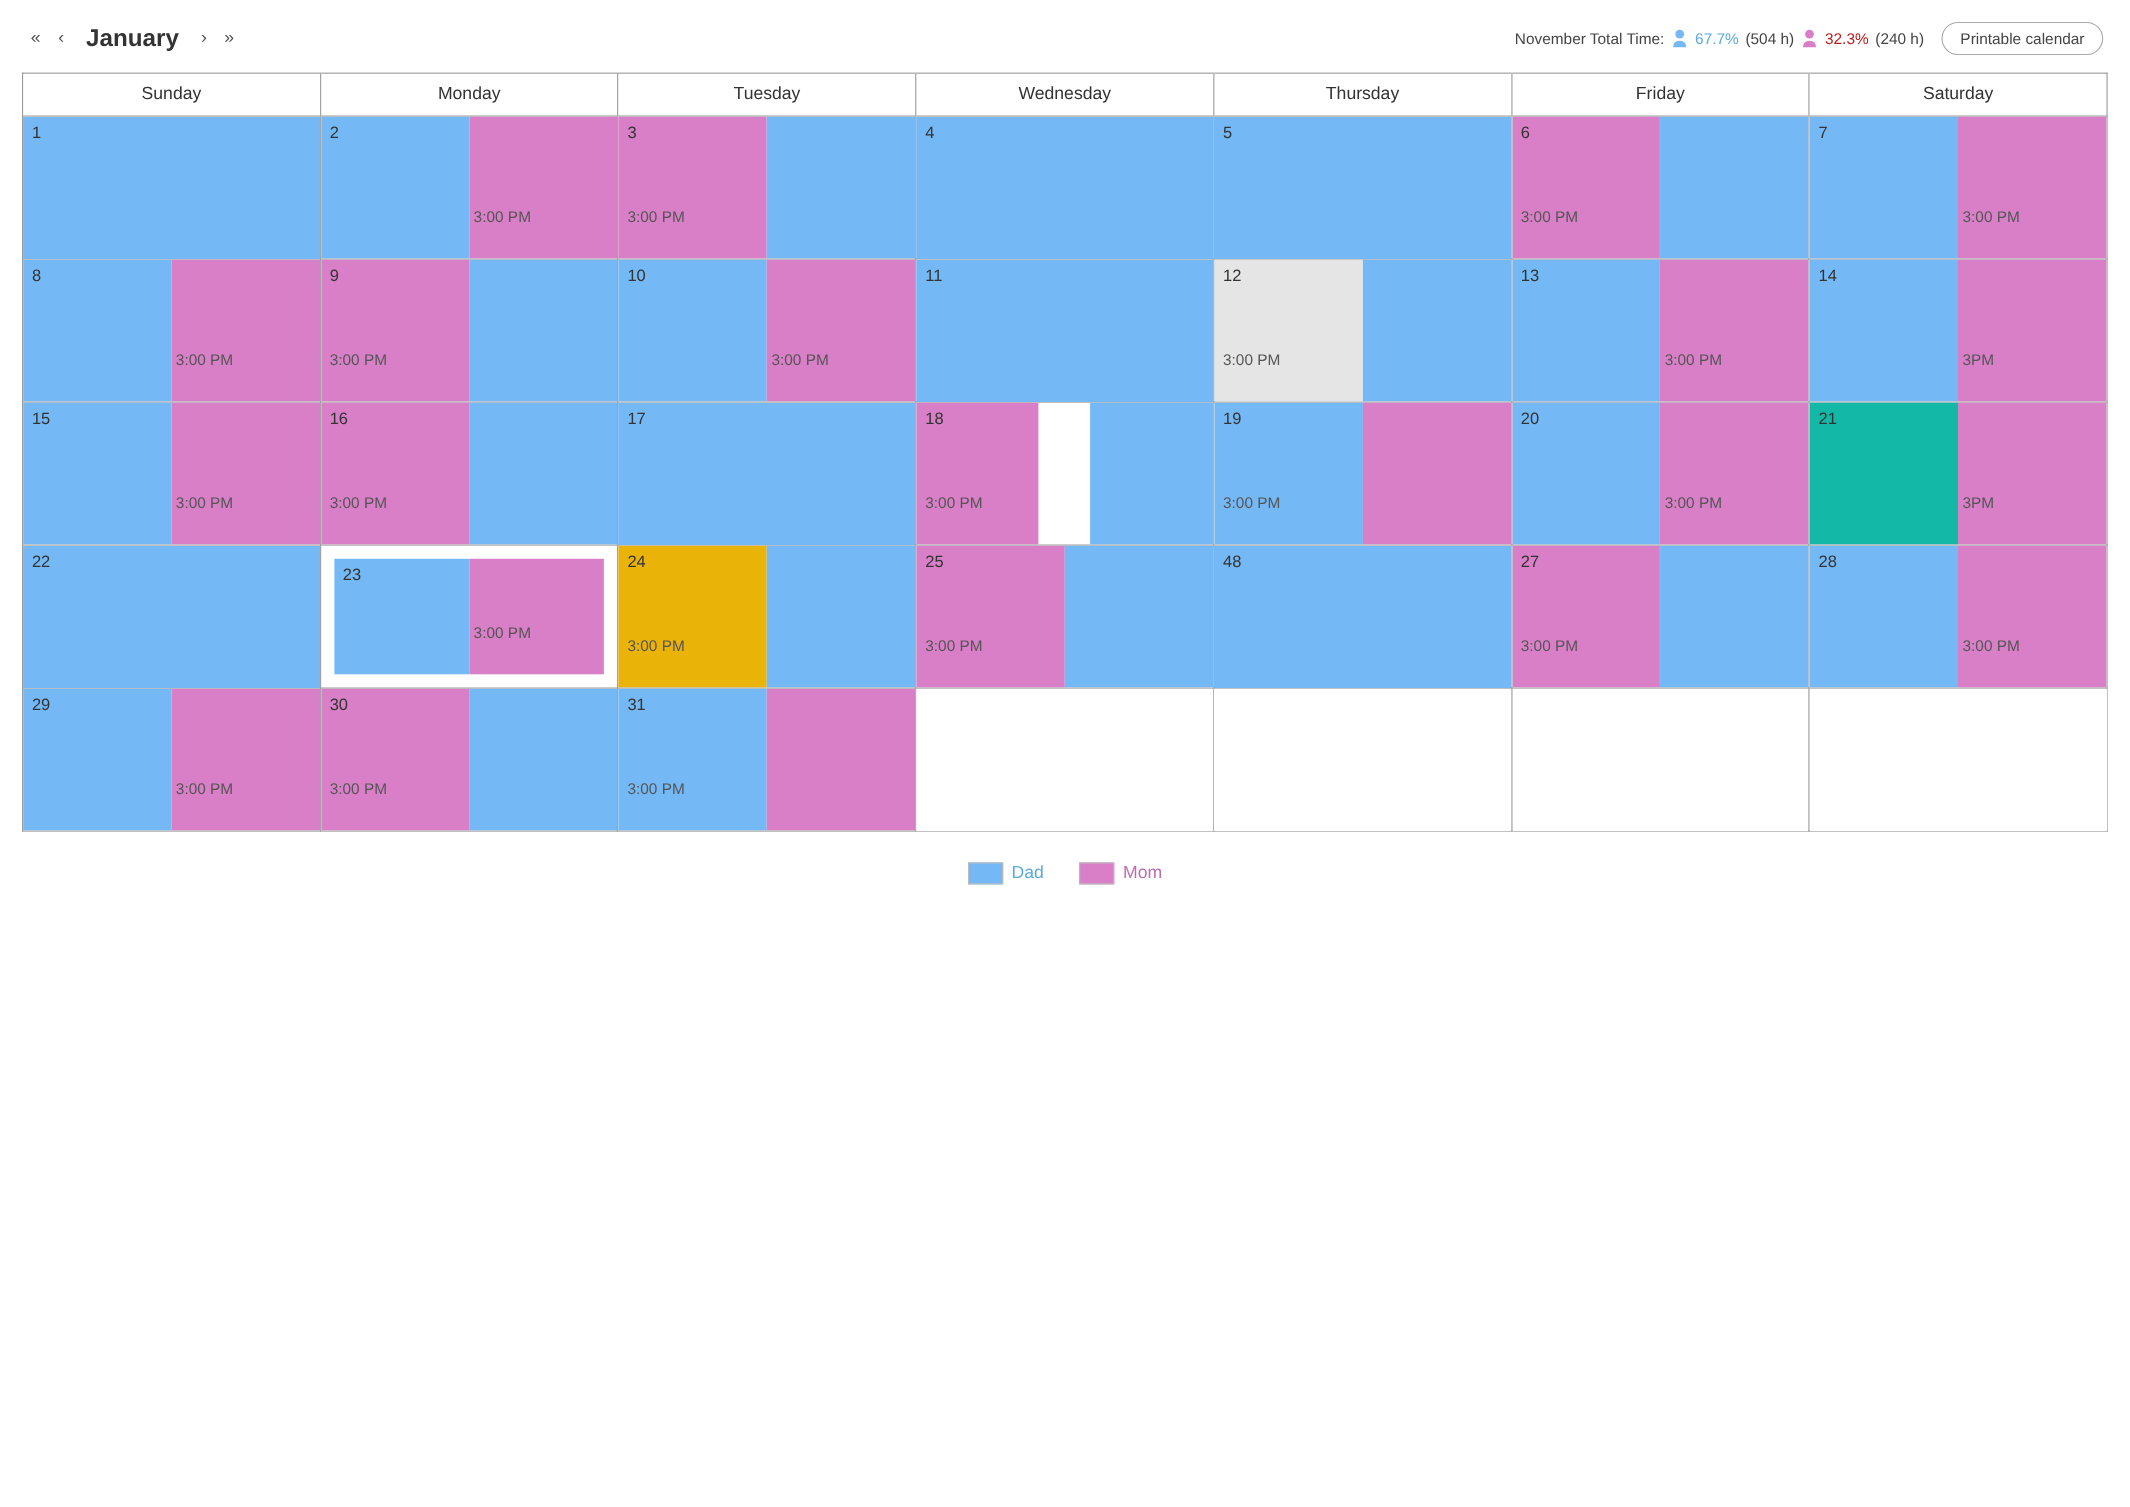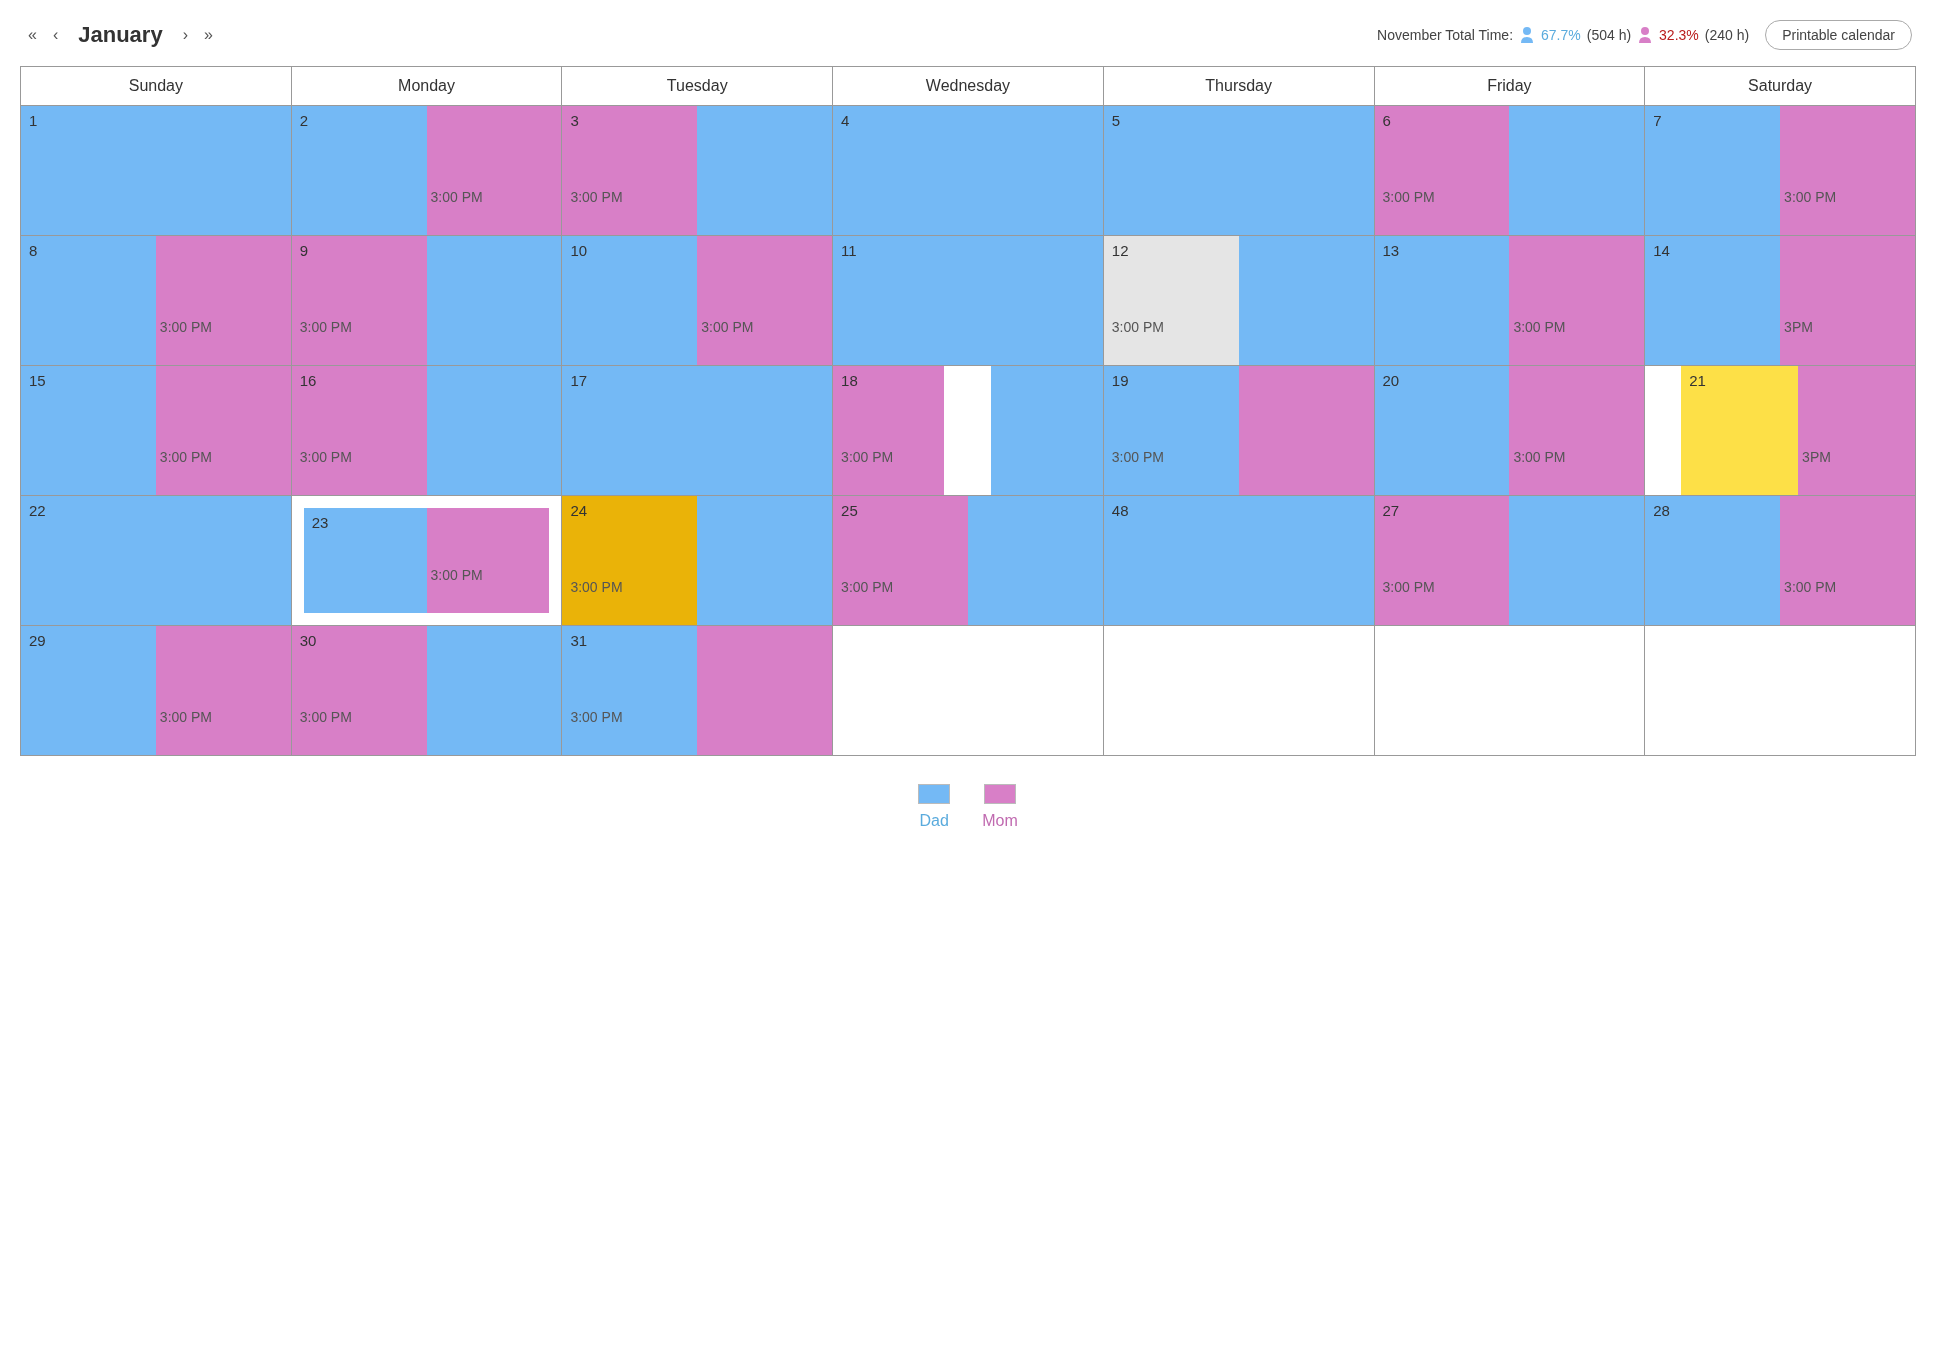--- a/index.html
+++ b/index.html
@@ -95,21 +95,20 @@
       justify-content: center;
       align-items: center;
       gap: 32px;
       margin-top: 28px;
     }
     .legend-item {
       display: flex;
       align-items: center;
       gap: 8px;
       font-size: 16px;
-      flex-direction: column;
     }
     .legend-box {
       width: 32px;
       height: 20px;
       border: 1px solid #bbb;
     }
     .legend-dad-box { background: #74b9f5; }
     .legend-mom-box { background: #d87fc7; }
     .legend-dad-label { color: #5aabdd; }
     .legend-mom-label { color: #c06ab0; }
@@ -316,21 +315,21 @@
             <div style="flex: 1 1 0%; height: 100%; background: rgb(116, 185, 245); position: relative;">
               <span style="position: absolute; top: 6px; left: 8px; font-size: 15px; z-index: 2; color: rgb(51, 51, 51);">20</span>
             </div>
             <div style="flex: 1 1 0%; height: 100%; background: rgb(216, 127, 199); position: relative;">
               <span style="position: absolute; bottom: 30px; left: 4px; font-size: 14px; color: rgb(85, 85, 85);">3:00 PM</span>
             </div>
           </div>
         </td>
         <td style="padding: 0px;">
           <div style="display: flex; width: 100%; height: 100%; position: relative;">
-            <div style="flex: 1 1 0%; height: 100%; background: #fde047; position: relative; margin-left: 36px;">
+            <div style="flex: 1 1 0%; height: 100%; background: #14b8a6; position: relative;">
               <span style="position: absolute; top: 6px; left: 8px; font-size: 15px; z-index: 2; color: rgb(51, 51, 51);">21</span>
             </div>
             <div style="flex: 1 1 0%; height: 100%; background: rgb(216, 127, 199); position: relative;">
               <span style="position: absolute; bottom: 30px; left: 4px; font-size: 14px; color: rgb(85, 85, 85);">3PM</span>
             </div>
           </div>
         </td>
       </tr>
       <tr>
         <td style="background-color: rgb(116, 185, 245);">

